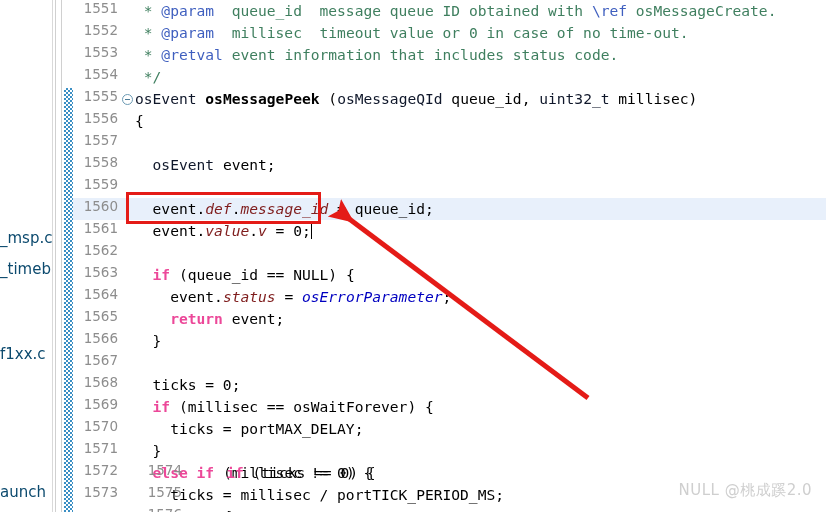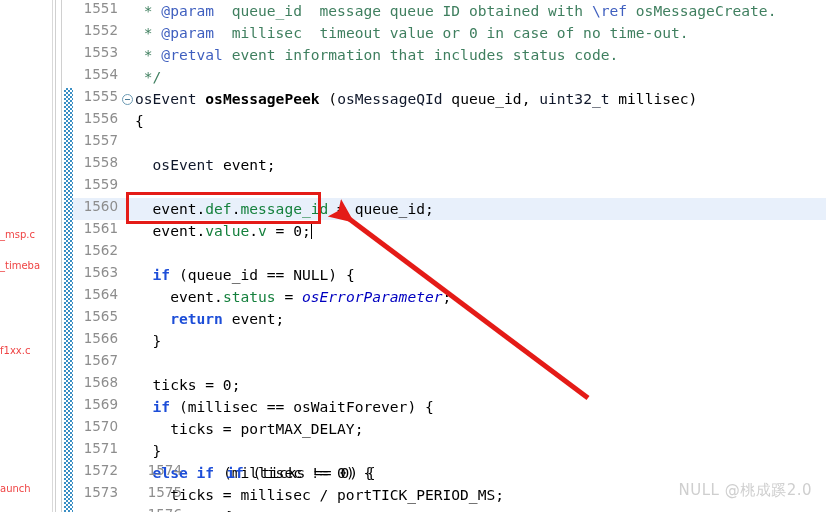--- a/index.html
+++ b/index.html
@@ -30,22 +30,22 @@
     background: #ffffff;
     position: relative;
     overflow: hidden;
     border-right: 1px solid #d9d9d9;
   }
   .explorer-entry {
     position: absolute;
     left: 0;
     white-space: nowrap;
     font-family: "DejaVu Sans", "Liberation Sans", sans-serif;
-    font-size: 10px;
-    color: #ef4444;
+    font-size: 15px;
+    color: #0c4a6e;
     letter-spacing: 0px;
   }
 
   
   #sep {
     width: 11px;
     flex: 0 0 11px;
     background: #ffffff;
     position: relative;
   }
@@ -160,24 +160,24 @@
     left: 0;
     right: 0;
     height: 22px;
     background: #e8f0fb;
     z-index: 0;
   }
 
   
   .t-cmt   { color: #3f7f5f; }
   .t-cmt-tag { color: #3f5fbf; }
-  .t-kw    { color: #1d4ed8; font-weight: bold; }
+  .t-kw    { color: #ec4899; font-weight: bold; }
   .t-type  { color: #0f172a; }
   .t-fn    { color: #000000; font-weight: bold; }
-  .t-field { color: #15803d; }
+  .t-field { color: #7f1d1d; font-style: italic; }
   .t-const { color: #0000c0; font-style: italic; }
   .t-plain { color: #000000; }
 
   
   .squiggle {
     position: relative;
     margin-top: 23px;
   }
   .squiggle::after {
     content: "";

